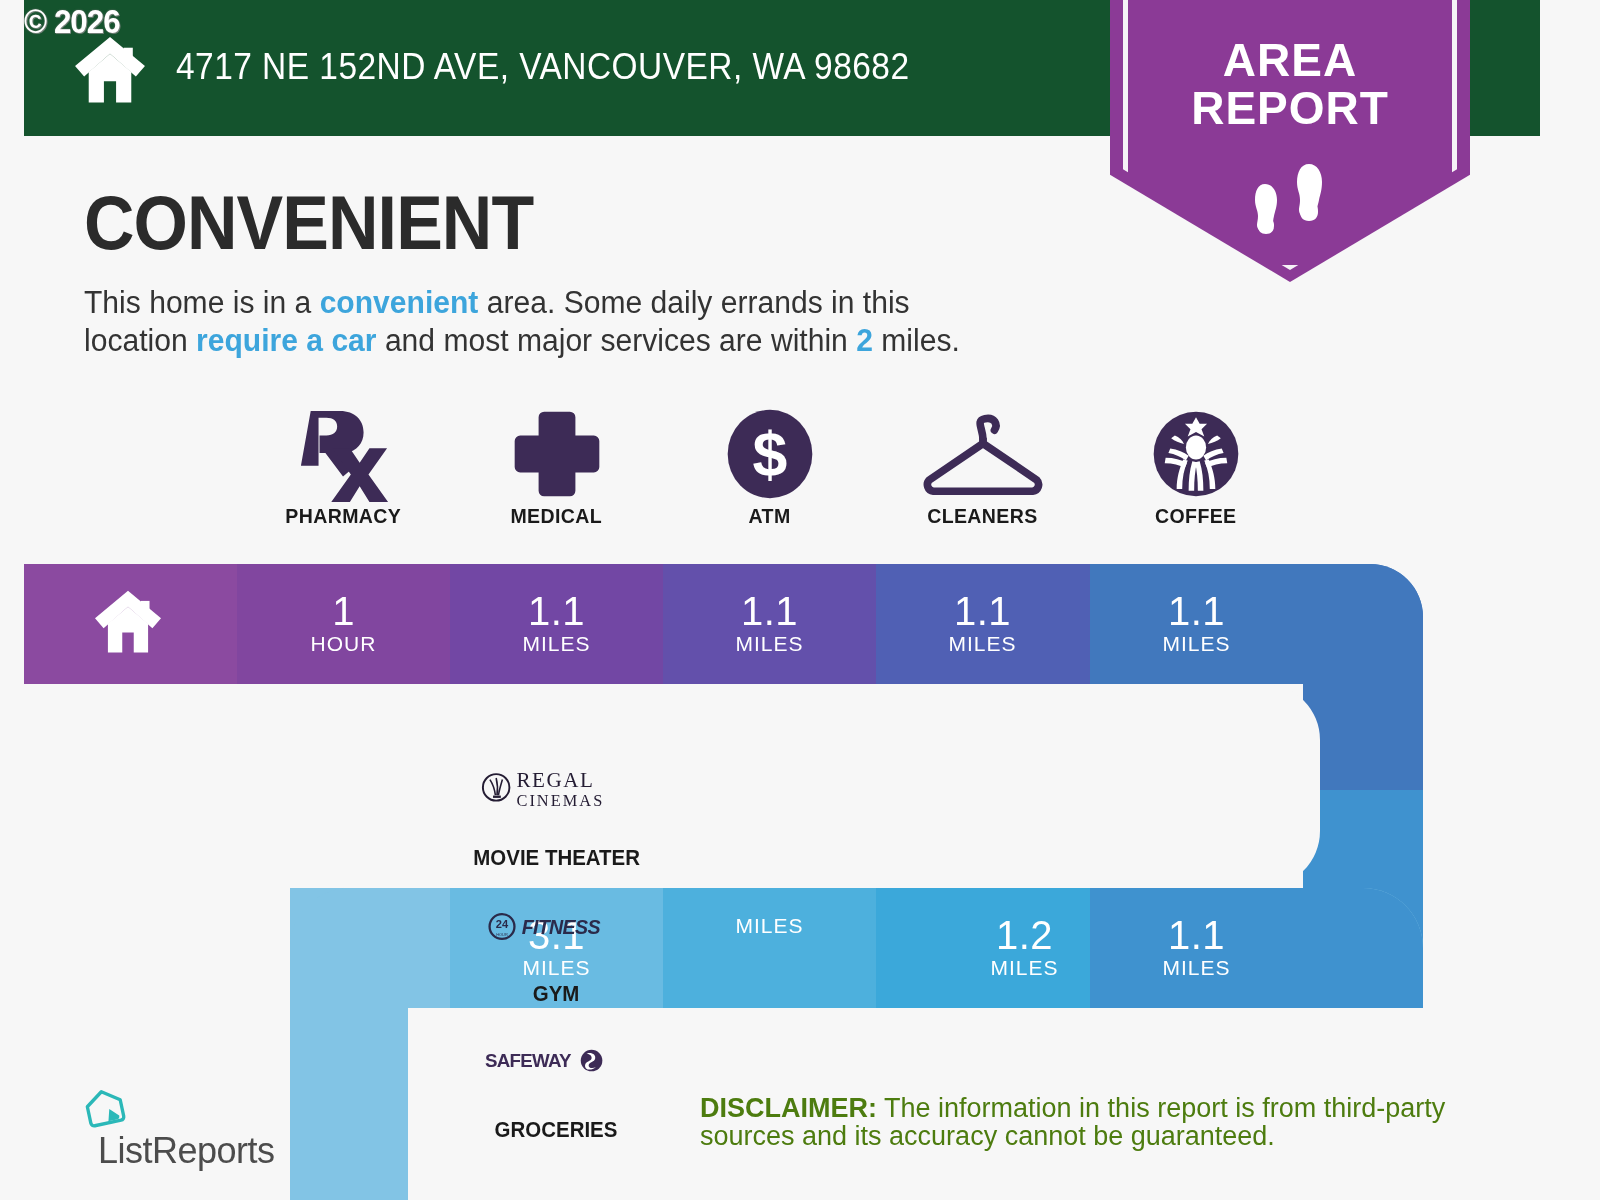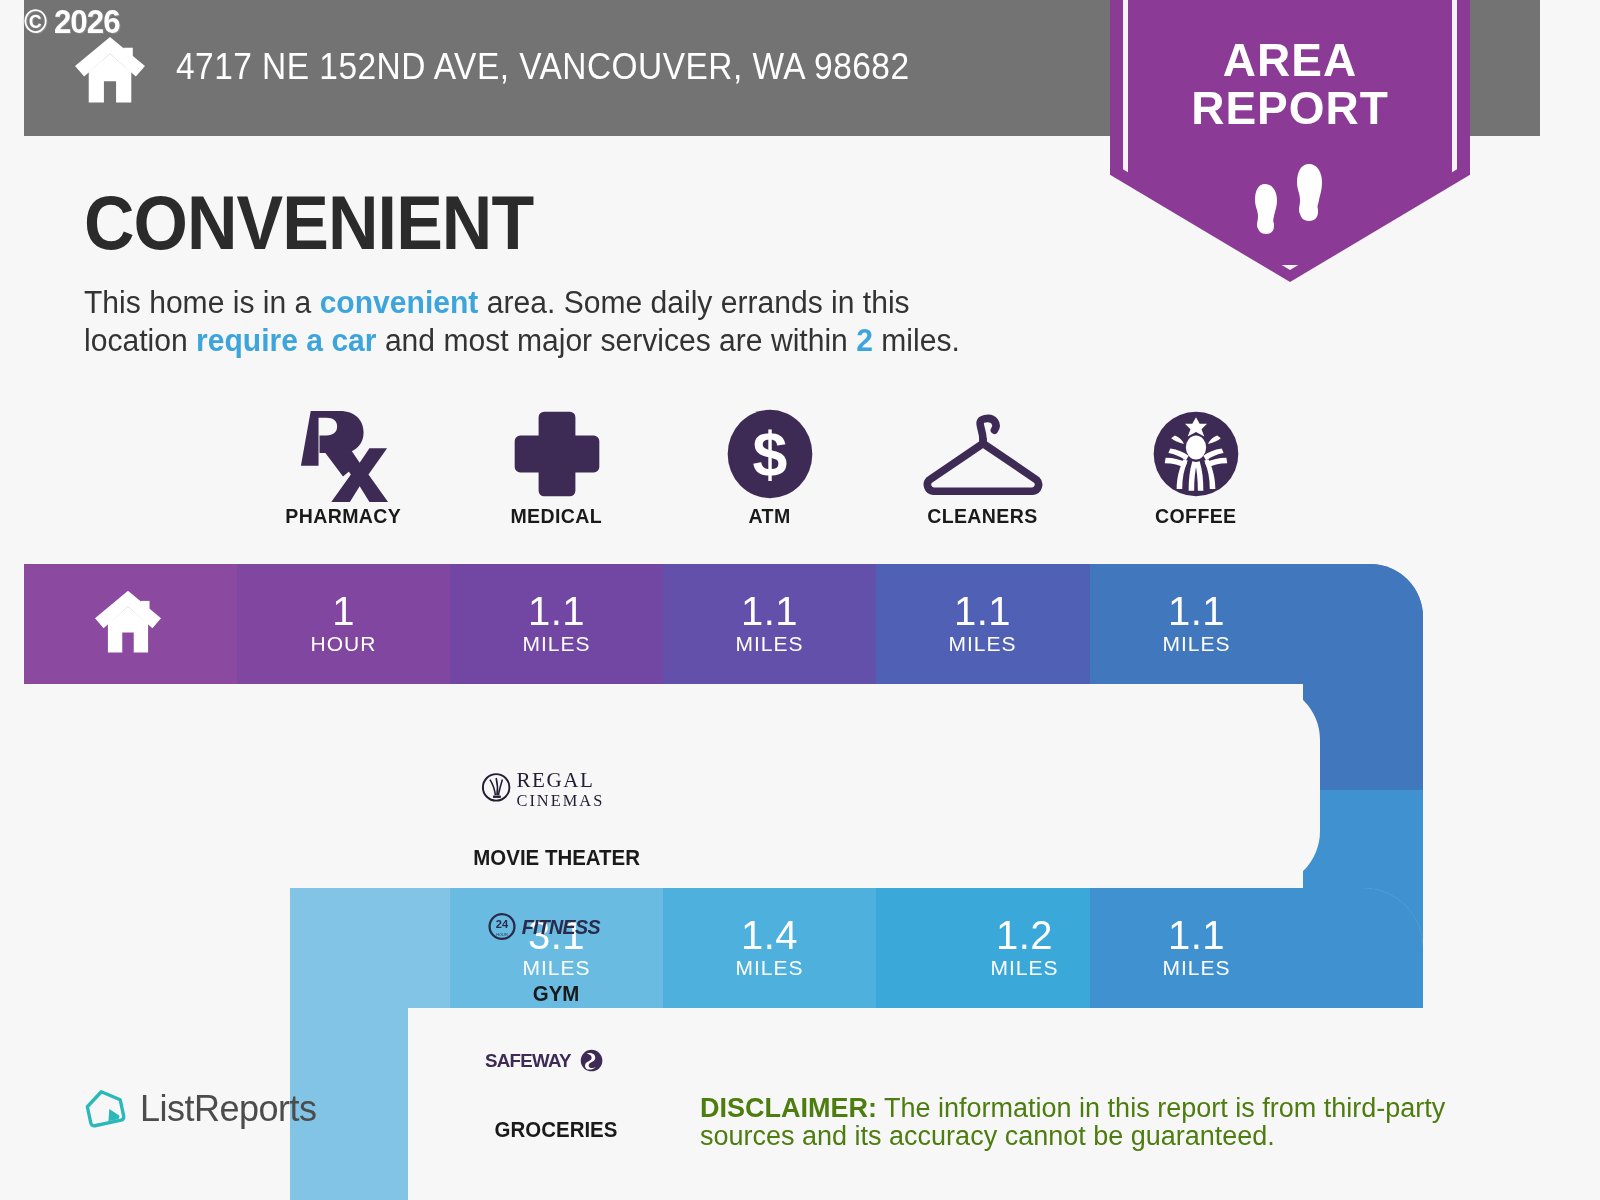--- a/index.html
+++ b/index.html
@@ -24,21 +24,21 @@
     font-family: "Liberation Sans", sans-serif;
     transform: scaleX(.92);
     transform-origin: left top;
   }
 
   
   #header {
     position: absolute;
     left: 24px; top: 0;
     width: 1516px; height: 136px;
-    background: #737373;
+    background: #14532d;
     z-index: 10;
   }
   #header-house {
     position: absolute; left: 48px; top: 34px;
     width: 76px; height: 70px;
   }
   #header-address {
     position: absolute; left: 152px; top: 46px;
     color: #ffffff;
     font-size: 36px;
@@ -170,20 +170,21 @@
     width: 72px; height: 66px;
     z-index: 15;
   }
 
   
   #logo {
     position: absolute;
     left: 84px; top: 1088px;
     display: flex; 
     z-index: 40;
+    flex-direction: column;
   }
   #logo-text {
     margin-left: 14px;
     font-size: 36px;
     color: #4c4c4c;
     letter-spacing: -.5px;
   }
   #disclaimer {
     position: absolute;
     left: 700px; top: 1094px;
@@ -417,21 +418,20 @@
     </div>
     <div class="icon-label">GROCERIES</div>
   </div>
 </div>
 
 <div class="cell-text" style="left:450px; top:914px;">
   <div class="cell-num">3.1</div>
   <div class="cell-unit">MILES</div>
 </div>
 <div class="cell-text" style="left:663px; top:914px;">
-  <div class="cell-num">1.4</div>
   <div class="cell-unit">MILES</div>
 </div>
 <div class="cell-text" style="left:918px; top:914px;">
   <div class="cell-num">1.2</div>
   <div class="cell-unit">MILES</div>
 </div>
 <div class="cell-text" style="left:1090px; top:914px;">
   <div class="cell-num">1.1</div>
   <div class="cell-unit">MILES</div>
 </div>

